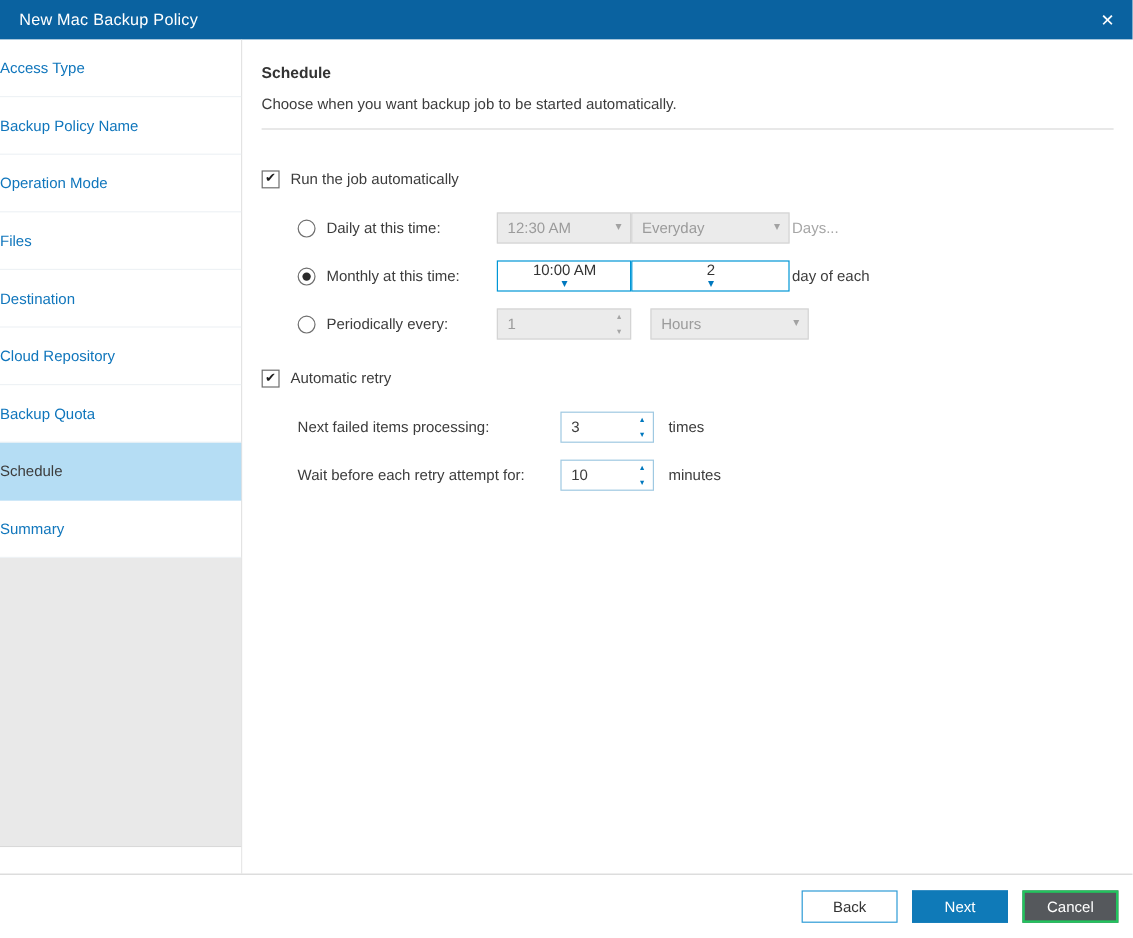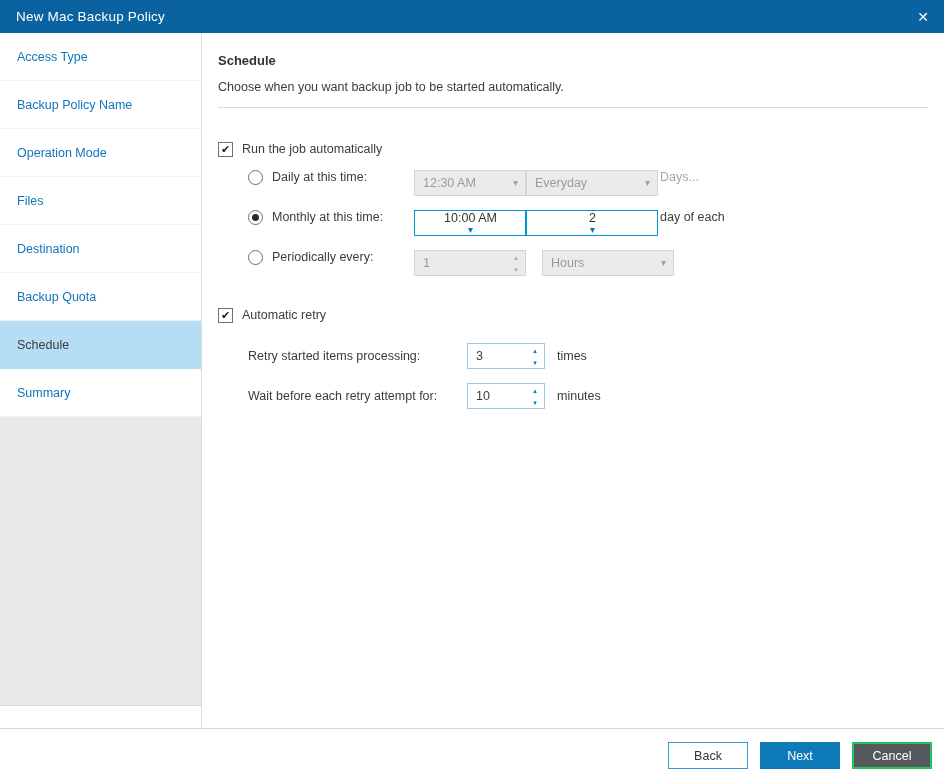--- a/index.html
+++ b/index.html
@@ -10,39 +10,39 @@
 
   
   .titlebar { height:33px; flex:none; background:#0a62a0; color:#fff; display:flex; align-items:center; padding-left:16px;justify-content:center; }
   .titlebar-title { flex:1; font-size:13.5px; letter-spacing:.2px; }
   .close-btn { width:42px; height:100%; display:flex; align-items:center; justify-content:center; font-size:14px; color:#fff; cursor:pointer; }
 
   
   .body-row { flex:1; display:flex; min-height:0; }
 
   .sidebar { width:202px; flex:none; background:#fff; border-right:1px solid #dcdcdc; display:flex; flex-direction:column; }
-  .nav-item { height:48px; flex:none; display:flex; align-items:center; padding-left:17px; font-size:12.5px; color:#1076bc; cursor:pointer; border-bottom:1px solid #eef2f5; }
+  .nav-item { height:48px; flex:none; display:flex; align-items:center; font-size:12.5px; color:#1076bc; cursor:pointer; border-bottom:1px solid #eef2f5; }
   .nav-item.selected { background:#b5ddf4; color:#3d3d3d; border-bottom-color:#b5ddf4; }
   .sidebar-fill { flex:1; background:#e9e9e9; border-bottom:1px solid #d9d9d9; }
   .sidebar-bottom { height:22px; flex:none; background:#fff; }
 
   .content { flex:1; background:#fff; padding:14px 16px 0 16px; font-size:12.5px; color:#3c3c3c; }
   .page-title { font-size:13px; font-weight:bold; color:#333; margin:6px 0 12px; }
   .page-subtitle { margin:0 0 13px; color:#3c3c3c; }
   .divider { border:none; border-top:1px solid #d9d9d9; margin:0 0 28px; }
 
   
   .check-row { display:flex; align-items:center; height:26px; margin-bottom:8px; }
   .check-row.retry-head { margin-top:12px; }
   .checkbox { width:15px; height:15px; flex:none; border:1px solid #6e6e6e; background:#fff; display:flex; align-items:center; justify-content:center; cursor:pointer; }
   .check-glyph { font-size:11px; line-height:1; color:#1d1d1d; }
   .check-label { margin-left:9px; }
 
   
-  .radio-row { display:flex; align-items:flex-start; height:40px; margin-left:30px; }
+  .radio-row { display:flex; align-items:center; height:40px; margin-left:30px; }
   .radio { width:15px; height:15px; flex:none; border:1px solid #6f6f6f; border-radius:50%; background:#fff; position:relative; cursor:pointer; }
   .radio.checked::after { content:""; position:absolute; left:3px; top:3px; right:3px; bottom:3px; border-radius:50%; background:#2a2a2a; }
   .radio-label { margin-left:9px; width:142px; flex:none; }
 
   
   .combo { height:26px; width:112px; flex:none; border:1px solid #6d28d9; background:#fff; display:flex; align-items:center; justify-content:space-between; padding:0 7px 0 8px; cursor:pointer; }
   .combo.wide { width:132px; }
   .combo.enabled { border-color:#0096d6; color:#333;flex-direction:column; }
   .combo.enabled .chev { color:#0078be; }
   .combo.disabled { background:#ebebeb; border-color:#d4d4d4; color:#9b9b9b; cursor:default; }
@@ -86,20 +86,21 @@
   </div>
 
   <div class="body-row">
 
     <div class="sidebar">
       <div class="nav-item">Access Type</div>
       <div class="nav-item">Backup Policy Name</div>
       <div class="nav-item">Operation Mode</div>
       <div class="nav-item">Files</div>
       <div class="nav-item">Destination</div>
+      <div class="nav-item">Cloud Repository</div>
       <div class="nav-item">Backup Quota</div>
       <div class="nav-item selected">Schedule</div>
       <div class="nav-item">Summary</div>
       <div class="sidebar-fill"></div>
       <div class="sidebar-bottom"></div>
     </div>
 
     <div class="content">
       <div class="page-title">Schedule</div>
       <div class="page-subtitle">Choose when you want backup job to be started automatically.</div>
@@ -157,21 +158,21 @@
       </div>
 
       <div class="check-row retry-head">
         <span class="checkbox">
           <span class="check-glyph">✔</span>
         </span>
         <span class="check-label">Automatic retry</span>
       </div>
 
       <div class="retry-row">
-        <span class="retry-label">Retry started items processing:</span>
+        <span class="retry-label">Next failed items processing:</span>
         <span class="spinner">
           <span class="val">3</span>
           <span class="arrows">
             <span class="arr">▴</span>
             <span class="arr">▾</span>
           </span>
         </span>
         <span class="suffix pad">times</span>
       </div>
 

